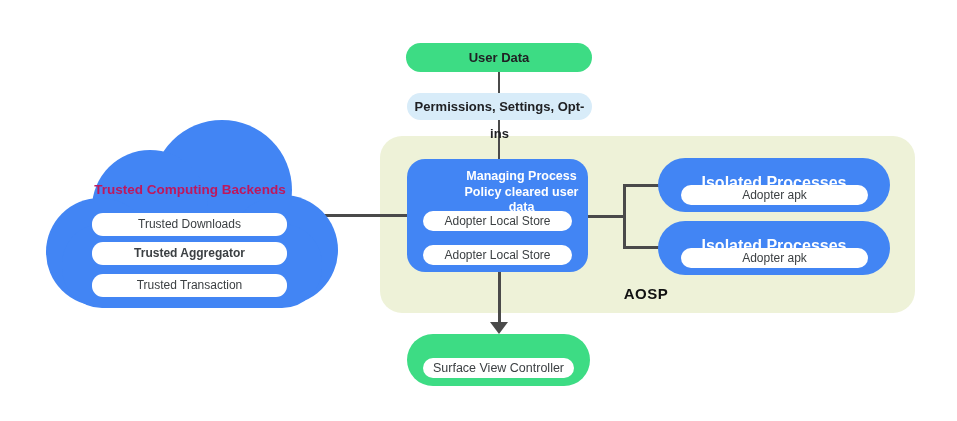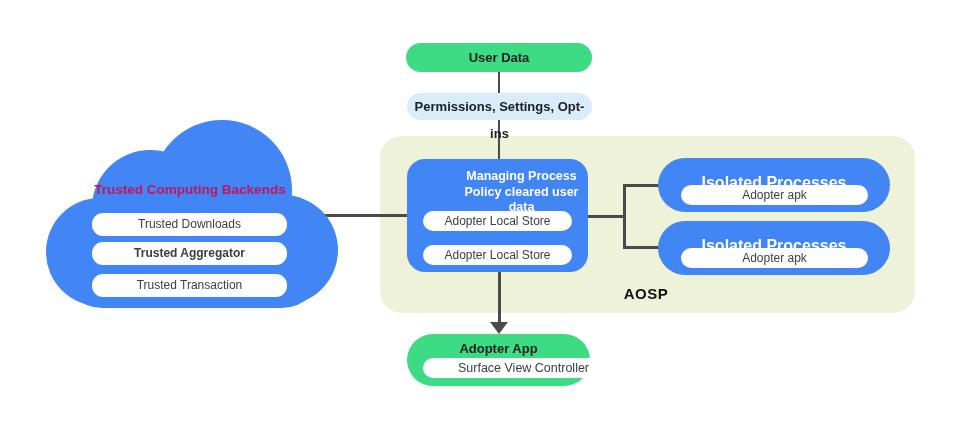--- a/index.html
+++ b/index.html
@@ -76,21 +76,21 @@
   }
   
   .adopter-box{
     left:407px;top:334px;width:183px;height:52px;border-radius:26px;
     background:var(--green,#3ddc84);z-index:3;
   }
   .adopter-title{margin-top:7px;font-size:13px;font-weight:bold;color:var(--text-dark,#202124);text-align:center;}
   .adopter-pill{
     position:absolute;left:16px;top:24px;width:151px;height:20px;border-radius:10px;
     background:var(--white,#fff);color:var(--pill-text,#3c4043);
-    font-size:12.5px;line-height:20px;text-align:center;padding-left:25px;
+    font-size:12.5px;line-height:20px;text-align:center;
   }
 </style>
 </head>
 <body>
 
 <div id="canvas">
 
   <div class="abs aosp-box"></div>
   <div class="abs aosp-label">AOSP</div>
 
@@ -133,17 +133,16 @@
   <div class="abs isolated-box" style="top:158px;">
     <div class="isolated-title">Isolated Processes</div>
     <div class="isolated-pill">Adopter apk</div>
   </div>
   <div class="abs isolated-box" style="top:221px;">
     <div class="isolated-title">Isolated Processes</div>
     <div class="isolated-pill">Adopter apk</div>
   </div>
 
   <div class="abs adopter-box">
-    <div class="adopter-title">Adopter App</div>
     <div class="adopter-pill">Surface View Controller</div>
   </div>
 
 </div>
 
 </body></html>

